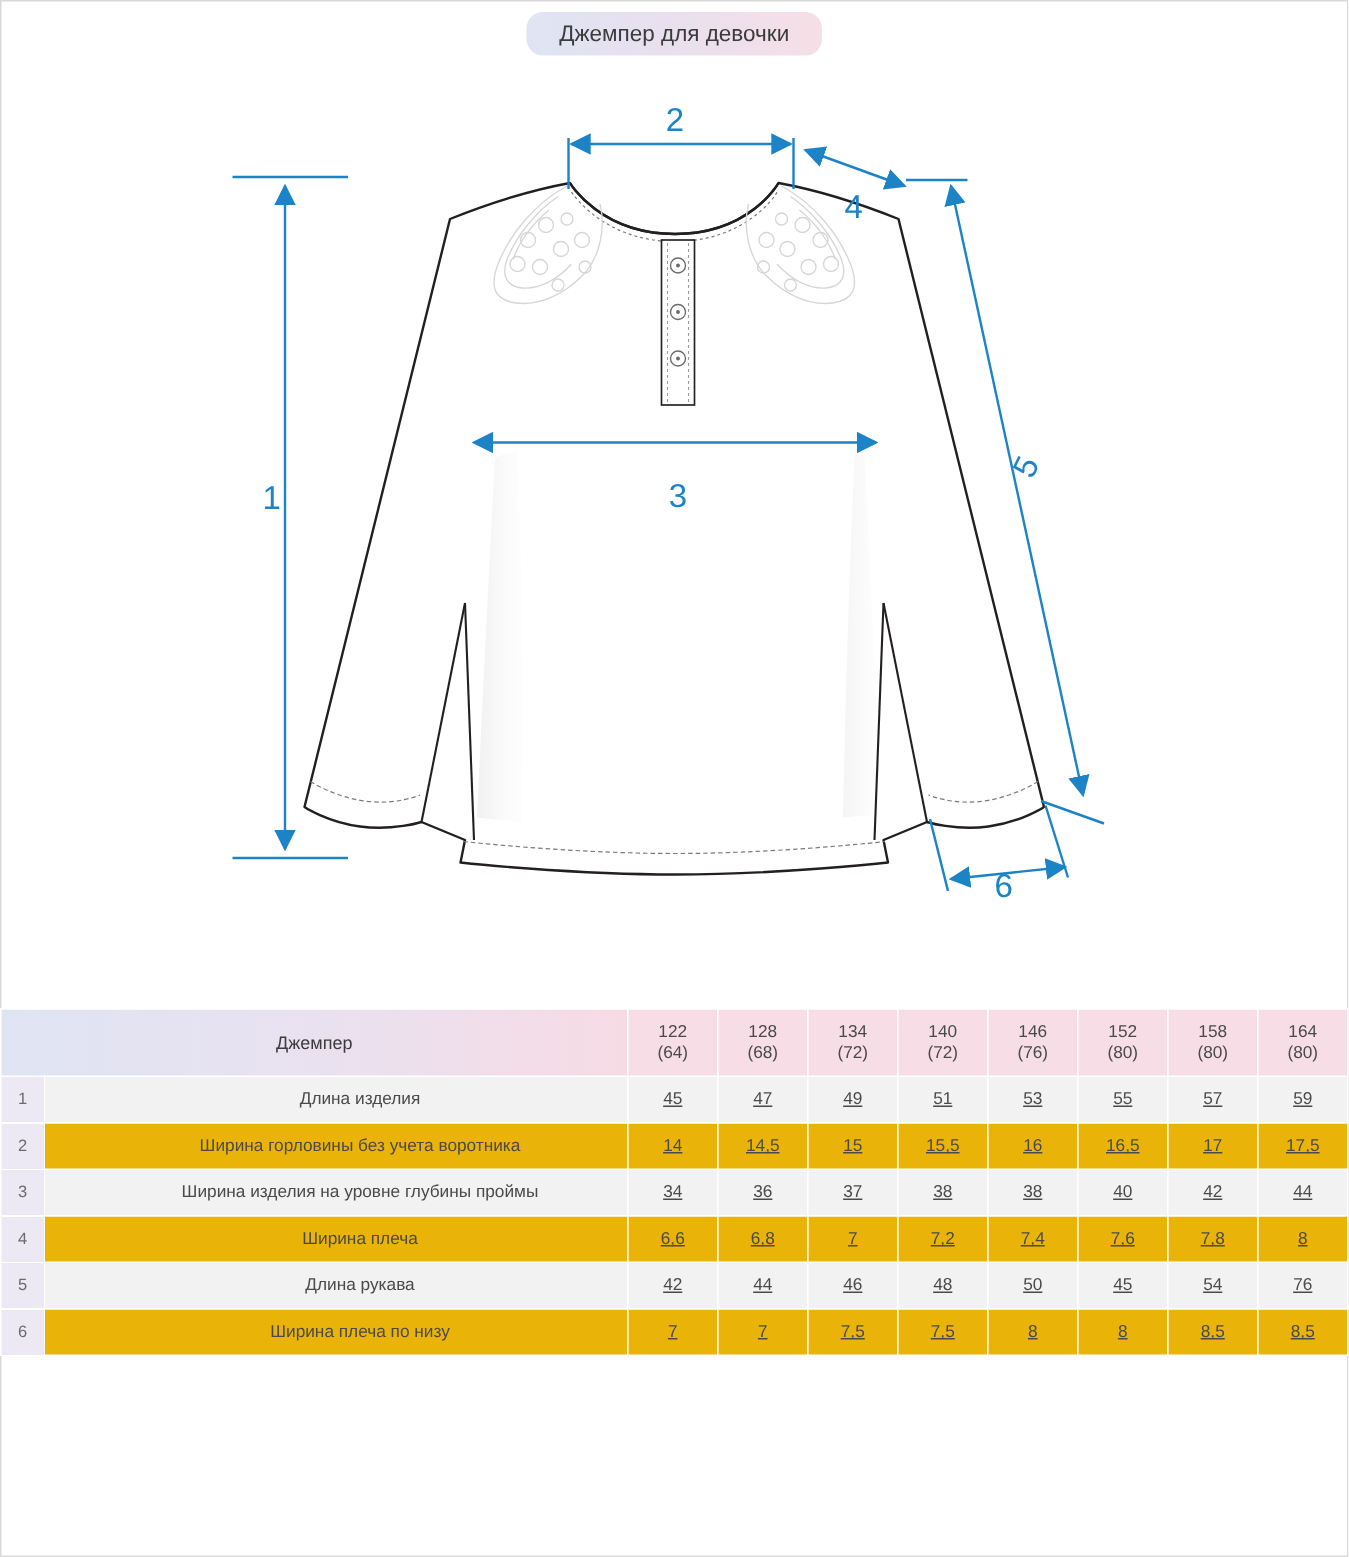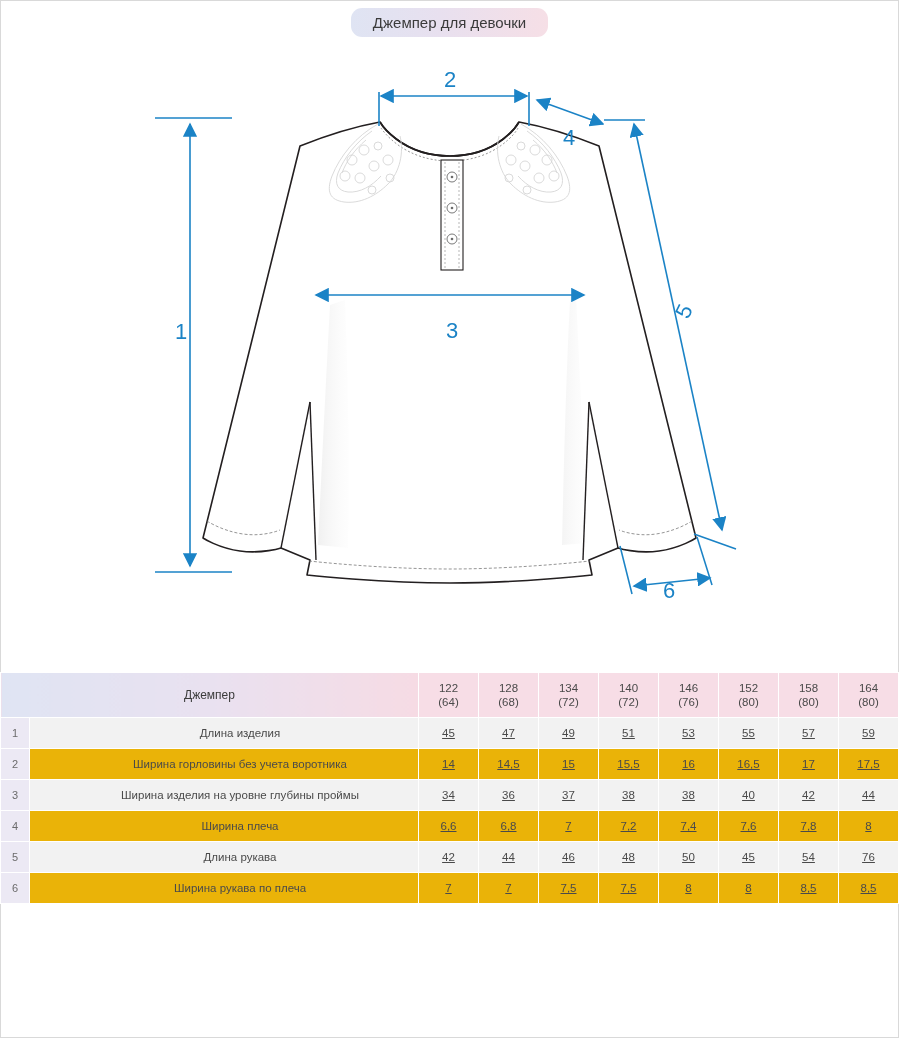--- a/index.html
+++ b/index.html
@@ -321,21 +321,21 @@
         <td class="val-cell">44</td>
         <td class="val-cell">46</td>
         <td class="val-cell">48</td>
         <td class="val-cell">50</td>
         <td class="val-cell">45</td>
         <td class="val-cell">54</td>
         <td class="val-cell">76</td>
       </tr>
       <tr class="alt">
         <td class="rownum">6</td>
-        <td class="label-cell">Ширина рукава по плеча</td>
+        <td class="label-cell">Ширина плеча по низу</td>
         <td class="val-cell">7</td>
         <td class="val-cell">7</td>
         <td class="val-cell">7,5</td>
         <td class="val-cell">7,5</td>
         <td class="val-cell">8</td>
         <td class="val-cell">8</td>
         <td class="val-cell">8,5</td>
         <td class="val-cell">8,5</td>
       </tr>
     </tbody>

